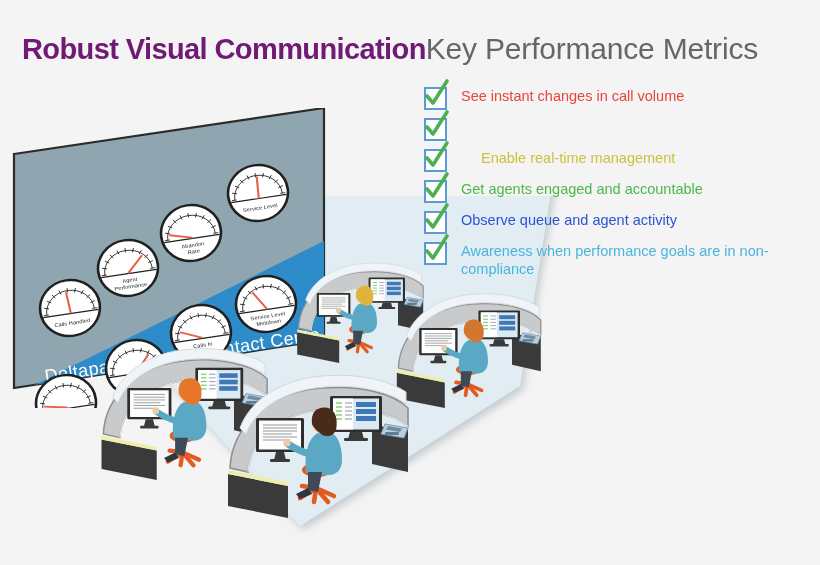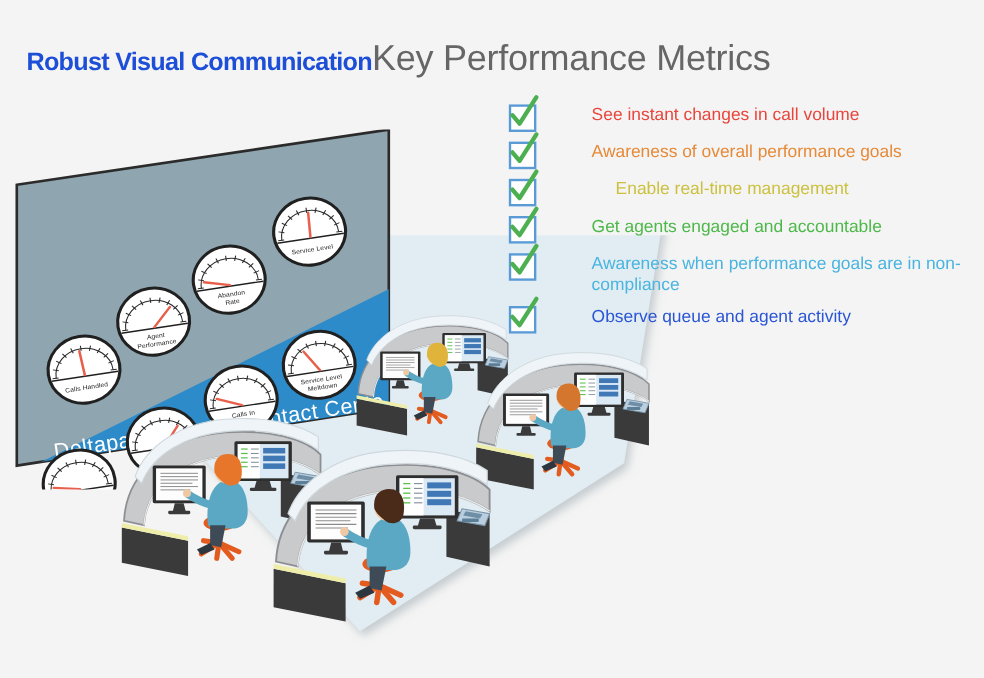--- a/index.html
+++ b/index.html
@@ -7,29 +7,29 @@
     width:820px;height:565px;
     background:#f4f4f4;
     font-family:"Liberation Sans","DejaVu Sans",sans-serif;
     overflow:hidden;position:relative;
   }
   #stage{position:absolute;inset:0;}
 
   
   .title-wrap{position:absolute;left:22px;top:32px;white-space:nowrap;}
   .title-bold{
-    font-size:21px;font-weight:bold;color:#1d4ed8;letter-spacing:-0.6px;
+    font-size:29px;font-weight:bold;color:#701a75;letter-spacing:-0.6px;
   }
   .title-light{
     font-size:30px;font-weight:normal;color:#666;letter-spacing:-0.2px;margin-top:32px;
   }
 
   
   .checklist{position:absolute;left:424px;top:86px;width:390px;}
-  .check-row{display:flex;align-items:flex-start;margin-bottom:7px;gap:32px;}
+  .check-row{display:flex;align-items:flex-start;margin-bottom:7px;}
   .chk{
     position:relative;width:19px;height:19px;flex:0 0 19px;
     border:2px solid #5b9bd5;background:#ffffff;margin-right:14px;margin-top:1px;
   }
   .chk svg{position:absolute;left:-2px;top:-9px;overflow:visible;}
   .check-label{
     font-size:14.5px;line-height:18px;font-weight:normal;
     padding-top:1px;max-width:330px;
   }
 
@@ -634,21 +634,20 @@
           </svg>
       </span>
       <span class="check-label" style="color: rgb(232, 69, 60);">See instant changes in call volume</span>
     </div>
     <div class="check-row">
       <span class="chk" style="border-color: rgb(91, 155, 213);">
         <svg width="26" height="28" viewBox="0 0 26 28">
             <path d="M3 16 L9 23 L23 1" fill="none" stroke="#4caf50" stroke-width="3.6" stroke-linecap="round" stroke-linejoin="round"></path>
           </svg>
       </span>
-      <span class="check-label" style="color: rgb(230, 138, 56);">Awareness of overall performance goals</span>
     </div>
     <div class="check-row">
       <span class="chk" style="border-color: rgb(91, 155, 213);">
         <svg width="26" height="28" viewBox="0 0 26 28">
             <path d="M3 16 L9 23 L23 1" fill="none" stroke="#4caf50" stroke-width="3.6" stroke-linecap="round" stroke-linejoin="round"></path>
           </svg>
       </span>
       <span class="check-label" style="color: rgb(204, 193, 63); margin-left: 20px;">Enable real-time management</span>
     </div>
     <div class="check-row">
@@ -658,25 +657,25 @@
           </svg>
       </span>
       <span class="check-label" style="color: rgb(76, 184, 73); text-align: center;">Get agents engaged and accountable</span>
     </div>
     <div class="check-row">
       <span class="chk" style="border-color: rgb(91, 155, 213);">
         <svg width="26" height="28" viewBox="0 0 26 28">
             <path d="M3 16 L9 23 L23 1" fill="none" stroke="#4caf50" stroke-width="3.6" stroke-linecap="round" stroke-linejoin="round"></path>
           </svg>
       </span>
-      <span class="check-label" style="color: rgb(72, 180, 224);">Awareness when performance goals are in non-compliance</span>
+      <span class="check-label" style="color: rgb(42, 85, 212);">Observe queue and agent activity</span>
     </div>
     <div class="check-row">
       <span class="chk" style="border-color: rgb(91, 155, 213);">
         <svg width="26" height="28" viewBox="0 0 26 28">
             <path d="M3 16 L9 23 L23 1" fill="none" stroke="#4caf50" stroke-width="3.6" stroke-linecap="round" stroke-linejoin="round"></path>
           </svg>
       </span>
-      <span class="check-label" style="color: rgb(42, 85, 212);">Observe queue and agent activity</span>
+      <span class="check-label" style="color: rgb(72, 180, 224);">Awareness when performance goals are in non-compliance</span>
     </div>
   </div>
 
 </div>
 
 </body></html>

